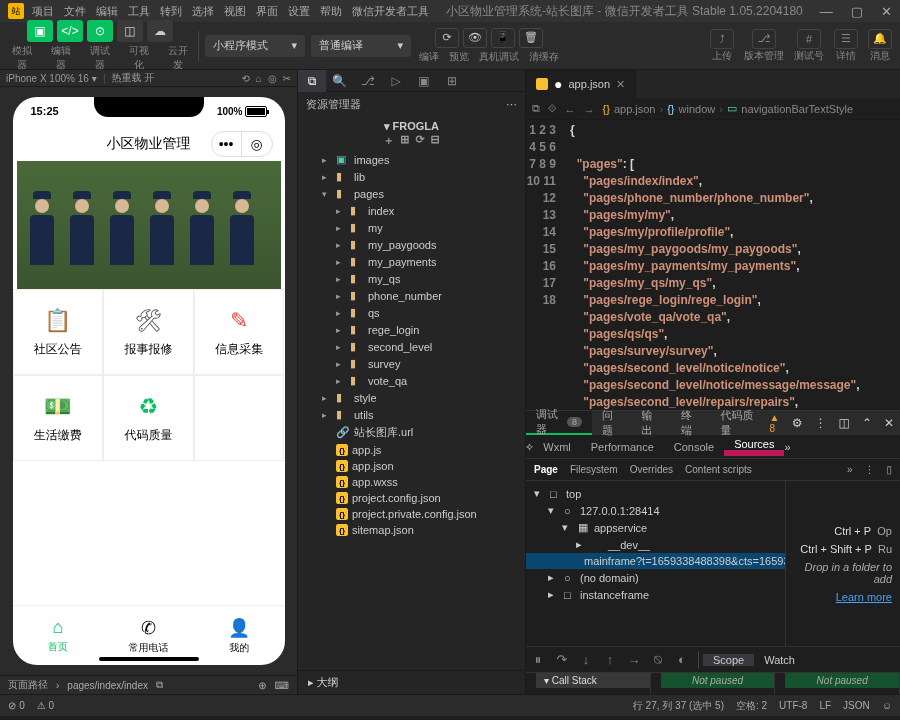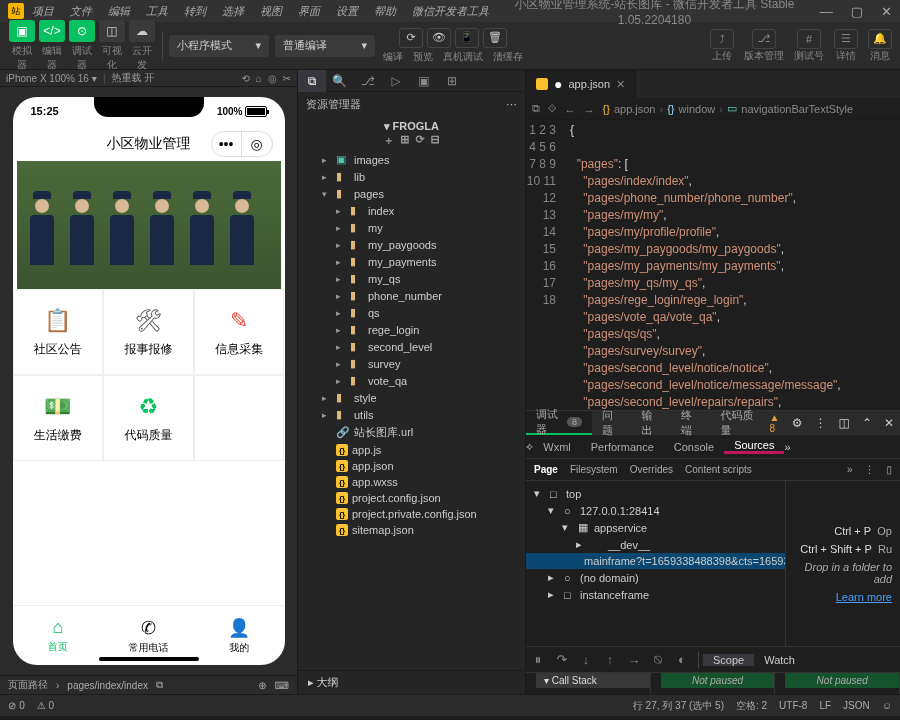--- a/index.html
+++ b/index.html
@@ -1,32 +1,32 @@
 <!DOCTYPE html>
 <html><head>
 <meta charset="utf-8">
 <style>
 * { margin:0; padding:0; box-sizing:border-box; font-family:"Microsoft YaHei",Arial,sans-serif; }
 body { background:#1e1e1e; color:#ccc; font-size:12px; width:900px; height:720px; overflow:hidden; position:relative; }
 
 
 .titlebar { height:22px; background:#323233; display:flex; align-items:center; padding:0 8px; font-size:11px; color:#aaa; }
 .titlebar .logo { width:16px; height:16px; background:#f7b500; border-radius:2px; margin-right:8px; display:flex; align-items:center; justify-content:center; font-size:9px; color:#000; }
-.titlebar .menus { display:flex; gap:16px;font-style:italic; }
+.titlebar .menus { display:flex; gap:10px; }
 .titlebar .menus span { cursor:pointer; }
 .titlebar .title-text { flex:1; text-align:center; color:#888; font-size:12px; }
 .titlebar .win-ctrl { display:flex; gap:18px; font-size:13px; }
 
 
 .toolbar { height:48px; background:#2b2b2b; border-bottom:1px solid #1a1a1a; display:flex; align-items:center; padding:0 8px; gap:6px; }
 .tool-group { display:flex; flex-direction:column; align-items:center; gap:2px; }
 .tool-btn-row { display:flex; gap:4px; }
 .tool-btn { width:26px; height:22px; background:#3a3a3a; border-radius:3px; display:flex; align-items:center; justify-content:center; font-size:12px; cursor:pointer; }
 .tool-btn.green { background:#07c160; color:#fff; }
-.tool-labels { display:flex; gap:2px; font-size:10px; color:#888; }
+.tool-labels { display:flex; gap:11px; font-size:10px; color:#888; }
 .tool-labels span { width:28px; text-align:center; }
 .toolbar .dropdown { height:22px; background:#3a3a3a; border-radius:3px; padding:0 8px; display:flex; align-items:center; font-size:11px; min-width:100px; justify-content:space-between; }
 .toolbar .spacer { flex:1; }
 .ico-btn { width:24px; height:20px; display:flex; align-items:center; justify-content:center; border:1px solid #444; border-radius:3px; font-size:11px; cursor:pointer; }
 .tool-right-group { display:flex; flex-direction:column; align-items:center; font-size:10px; color:#888; }
 
 
 .main { display:flex; height:624px; }
 .left-pane { width:298px; background:#2b2b2b; border-right:1px solid #1a1a1a; display:flex; flex-direction:column; }
 .device-bar { height:22px; display:flex; align-items:center; padding:0 6px; font-size:10px; color:#999; gap:6px; border-bottom:1px solid #1a1a1a; }
@@ -80,37 +80,37 @@
 
 .right-pane { flex:1; display:flex; flex-direction:column; background:#1e1e1e; min-width:0; }
 .ed-tabs { height:28px; background:#252526; display:flex; align-items:center; }
 .ed-tab { height:28px; padding:0 10px; display:flex; align-items:center; gap:6px; background:#1e1e1e; font-size:11px; border-right:1px solid #1a1a1a; }
 .ed-tab .dot { color:#fff; font-size:14px; }
 .ed-tab .close { color:#888; cursor:pointer; }
 .ed-tab .jic { width:12px; height:12px; background:#fbc02d; border-radius:2px; }
 .ed-toolbar { height:22px; display:flex; align-items:center; padding:0 6px; gap:8px; font-size:11px; color:#888; border-bottom:1px solid #1a1a1a; }
 .ed-toolbar .crumb { display:flex; align-items:center; gap:4px; }
 .ed-toolbar .sep { color:#555; }
-.code-area { height:290px; display:flex; font-family:Consolas,monospace; font-size:12px; overflow:hidden; }
+.code-area { height:290px; display:flex; font-family:Consolas,monospace; font-size:12px; overflow:hidden;font-weight:bold; }
 .gutter { width:40px; text-align:right; color:#858585; padding:2px 10px 0 0; line-height:17px; }
 .code { flex:1; padding:2px 0 0 4px; line-height:17px; white-space:pre; color:#d4d4d4; }
 .code .s { color:#ce9178; }
 
 
 .dbg { flex:1; border-top:1px solid #333; display:flex; flex-direction:column; }
 .dbg-tabs { height:24px; background:#2b2b2b; display:flex; align-items:center; font-size:11px; }
 .dbg-tabs .dt { padding:0 10px; height:24px; display:flex; align-items:center; cursor:pointer; color:#aaa; }
 .dbg-tabs .dt.active { background:#1e1e1e; border-bottom:2px solid #07c160; }
 .dbg-tabs .badge { background:#555; border-radius:8px; padding:0 5px; font-size:9px; margin-left:4px; }
 .dbg-tabs .spacer { flex:1; }
 .dbg-tabs .warn { color:#e6a23c; font-size:10px; }
 .dbg-tabs .dico { padding:0 6px; font-size:12px; cursor:pointer; }
 .dbg-sub { height:24px; display:flex; align-items:center; font-size:11px; border-bottom:1px solid #333; }
 .dbg-sub .st { padding:0 10px; cursor:pointer; color:#aaa; }
-.dbg-sub .st.active { color:#fff; border-bottom:3px solid #be185d; }
+.dbg-sub .st.active { color:#fff; border-bottom:6px solid #be185d; }
 .dbg-sub2 { height:22px; display:flex; align-items:center; font-size:10px; padding:0 8px; gap:12px; border-bottom:1px solid #333; color:#aaa; }
 .dbg-body { flex:1; display:flex; }
 .src-tree { width:260px; border-right:1px solid #333; font-size:11px; padding:4px 0; overflow:hidden; }
 .src-tree .sn { padding:2px 4px 2px 10px; display:flex; align-items:center; gap:4px; white-space:nowrap; }
 .src-tree .sn.sel { background:#094771; }
 .src-tree .si { width:12px; }
 .src-right { flex:1; display:flex; flex-direction:column; align-items:flex-end; justify-content:center; padding:0 8px; font-size:11px; color:#aaa; gap:6px; text-align:right; }
 .src-right .hint { font-style:italic; }
 .src-right .kb { color:#ddd; }
 .src-right .link { color:#4a9eff; text-decoration:underline;padding-left:26px; }

